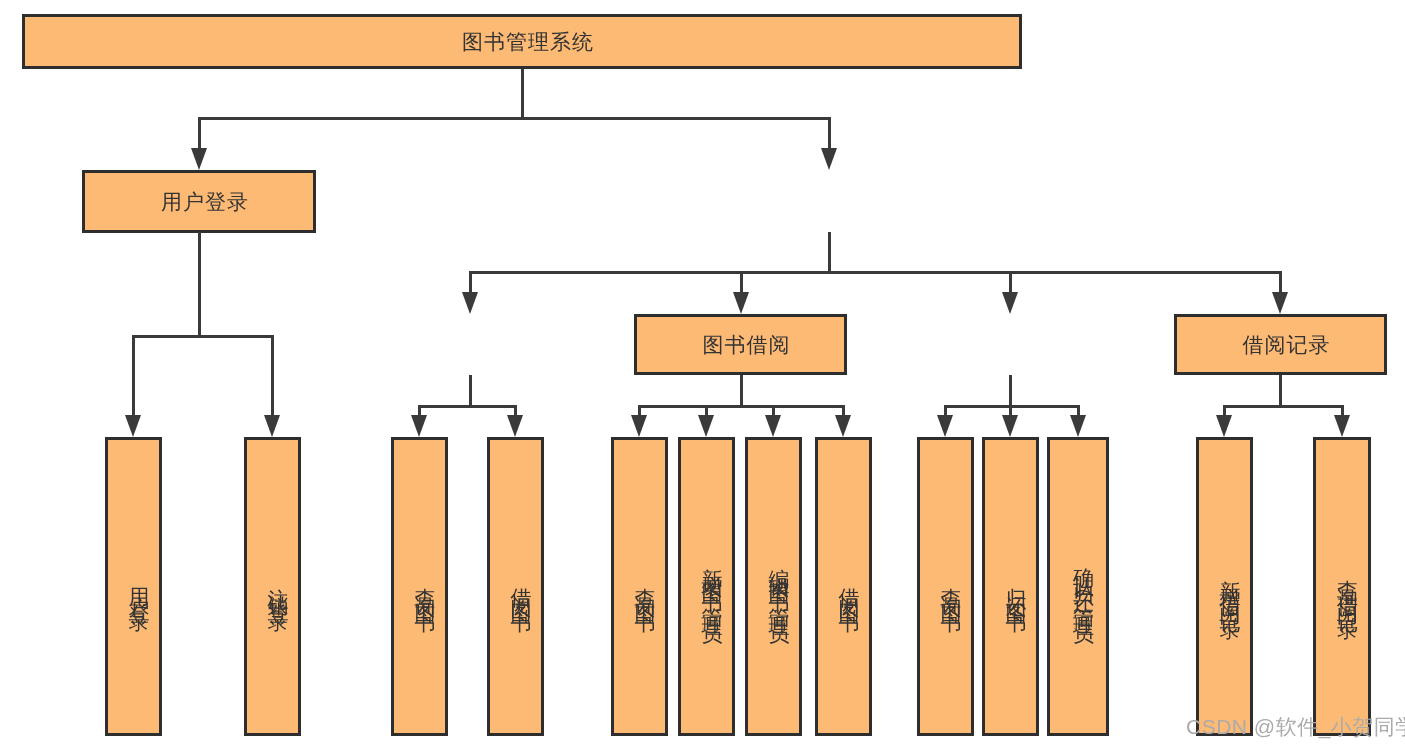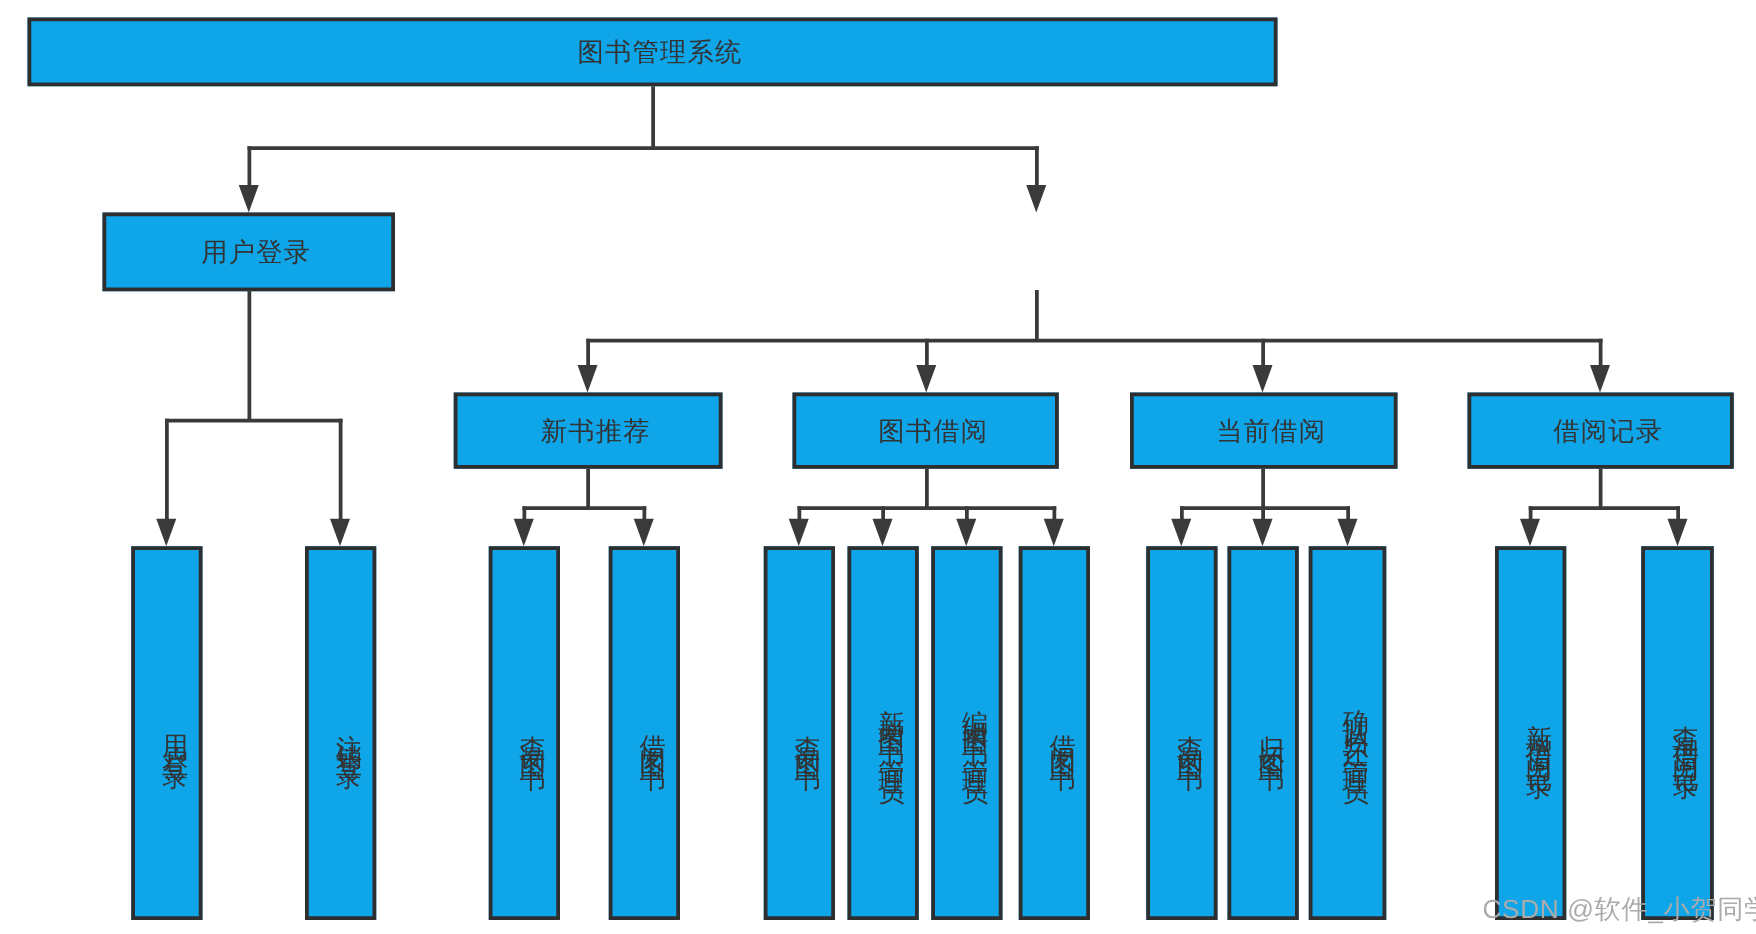--- a/index.html
+++ b/index.html
@@ -8,21 +8,21 @@
     width:1405px;height:747px;
     background:#ffffff;
     font-family:"Liberation Sans", sans-serif;
     color:#333333;
     overflow:hidden;
   }
   .box{
     position:absolute;
     box-sizing:border-box;
     border:3px solid #2e2e2e;
-    background:#0ea5e9;
+    background:#fdba74;
     display:flex;
     align-items:center;
     justify-content:center;
     font-size:21px;
     color:#333333;
     letter-spacing:1px;
     text-align:center;
     padding-left:12px;
   }
   .vbox{
@@ -79,28 +79,22 @@
   <div class="hline" style="left:469px;top:271px;width:813px;"></div>
   <div class="vline" style="left:469px;top:271px;height:23px;"></div>
   <div class="arrowhead" style="left:462px;top:292px;"></div>
   <div class="vline" style="left:740px;top:271px;height:23px;"></div>
   <div class="arrowhead" style="left:733px;top:292px;"></div>
   <div class="vline" style="left:1009px;top:271px;height:23px;"></div>
   <div class="arrowhead" style="left:1002px;top:292px;"></div>
   <div class="vline" style="left:1279px;top:271px;height:23px;"></div>
   <div class="arrowhead" style="left:1272px;top:292px;"></div>
 
-  <div class="box" style="left:363px;top:314px;width:215px;height:61px;">
-    <span>新书推荐</span>
-  </div>
   <div class="box" style="left:634px;top:314px;width:213px;height:61px;">
     <span>图书借阅</span>
-  </div>
-  <div class="box" style="left:904px;top:314px;width:214px;height:61px;">
-    <span>当前借阅</span>
   </div>
   <div class="box" style="left:1174px;top:314px;width:213px;height:61px;">
     <span>借阅记录</span>
   </div>
 
   <div class="vline" style="left:469px;top:375px;height:32px;"></div>
   <div class="vline" style="left:740px;top:375px;height:32px;"></div>
   <div class="vline" style="left:1009px;top:375px;height:32px;"></div>
   <div class="vline" style="left:1279px;top:375px;height:32px;"></div>
 

